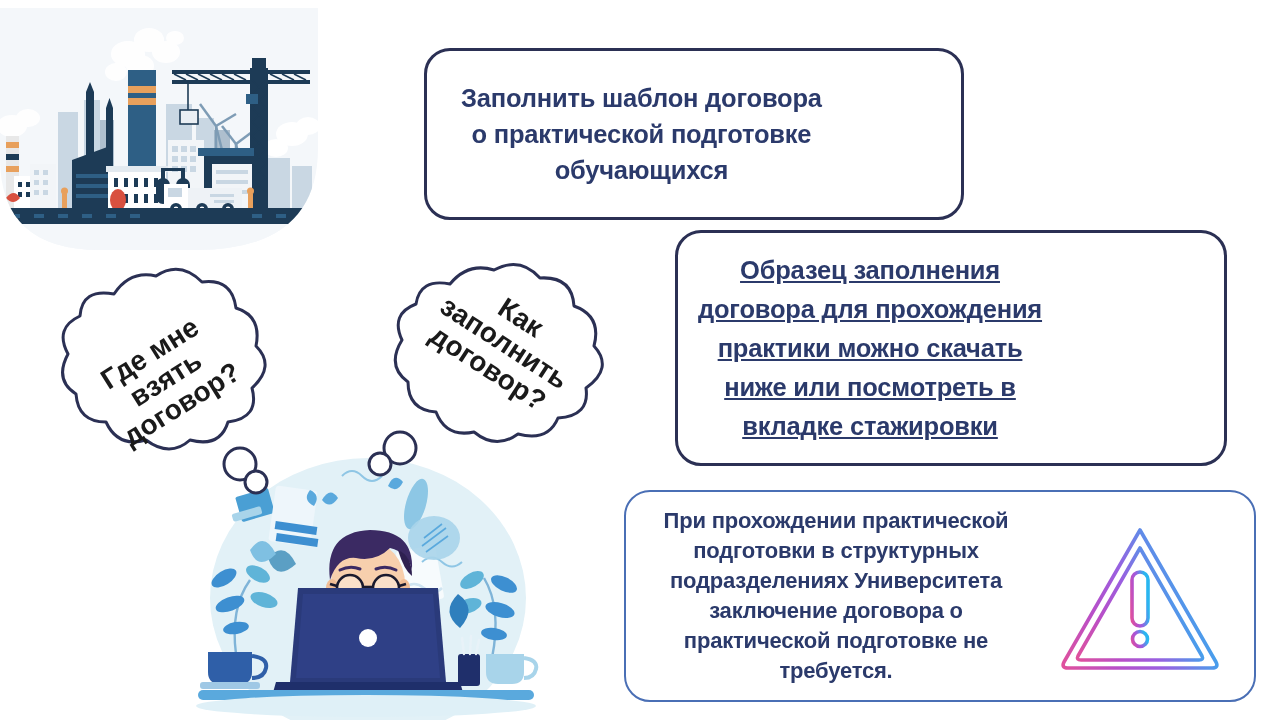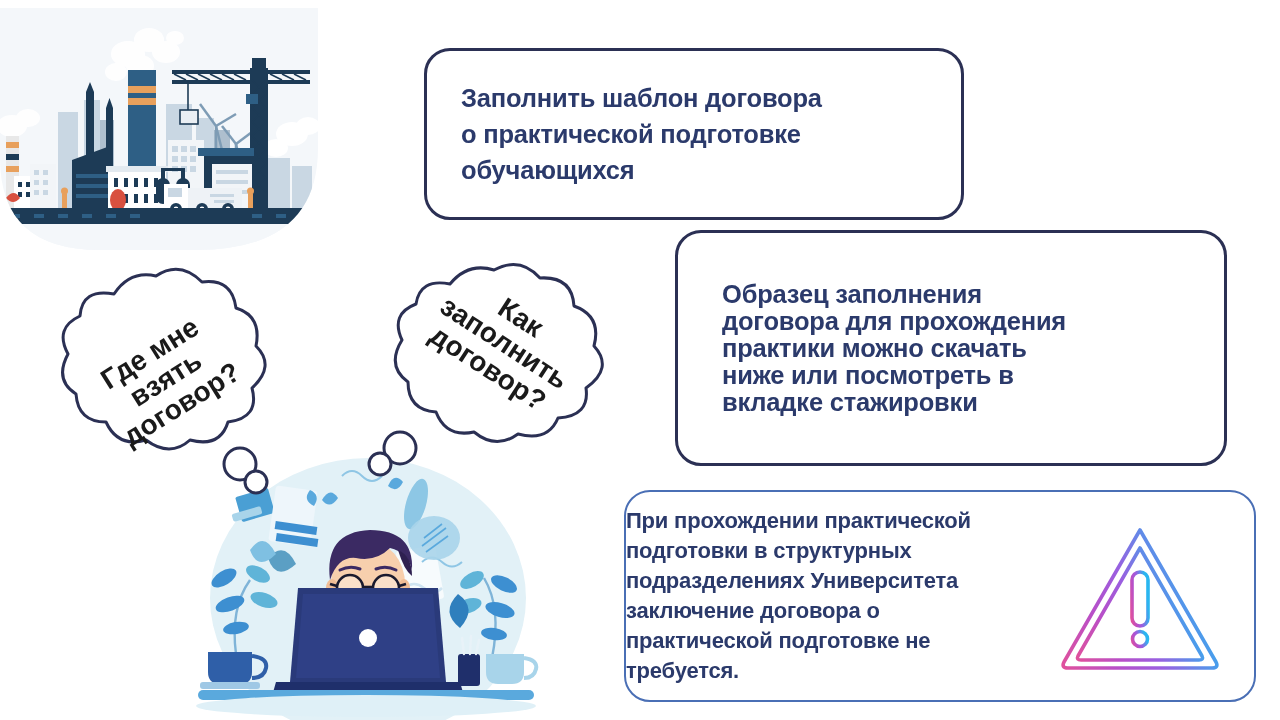--- a/index.html
+++ b/index.html
@@ -17,20 +17,21 @@
   }
 
   
   .callout {
     position: absolute;
     box-sizing: border-box;
     background: #ffffff;
     border-radius: 26px;
     display: flex;
     align-items: center;
+    text-align: center;
   }
   .callout .txt {
     font-weight: bold;
     color: #2b3a6b;
     letter-spacing: -0.2px;
     white-space: pre-line;
   }
 
   #callout-fill {
     left: 424px; top: 48px;
@@ -42,23 +43,24 @@
     font-size: 25.5px;
     line-height: 36px;
   }
 
   #callout-sample {
     left: 675px; top: 230px;
     width: 552px; height: 236px;
     border: 3px solid #2b3054;
   }
   #callout-sample .txt {
-    padding-left: 44px;
+    padding-left: 20px;
     font-size: 25.5px;
-    line-height: 27px;
+    line-height: 39px;
+    text-decoration: underline;
   }
 
   #callout-note {
     left: 624px; top: 490px;
     width: 632px; height: 212px;
     border: 2.5px solid #4a6fb5;
   }
   #callout-note .note-inner {
     display: flex;
     align-items: center;

